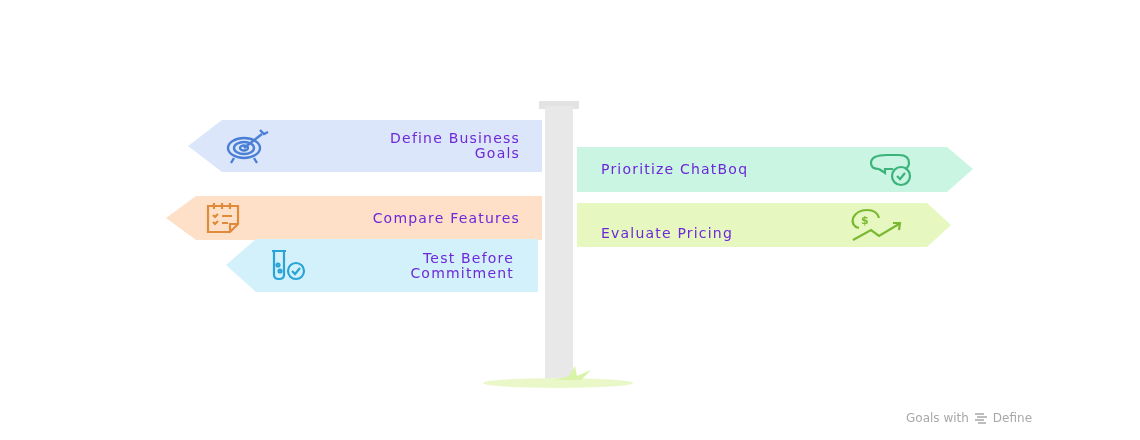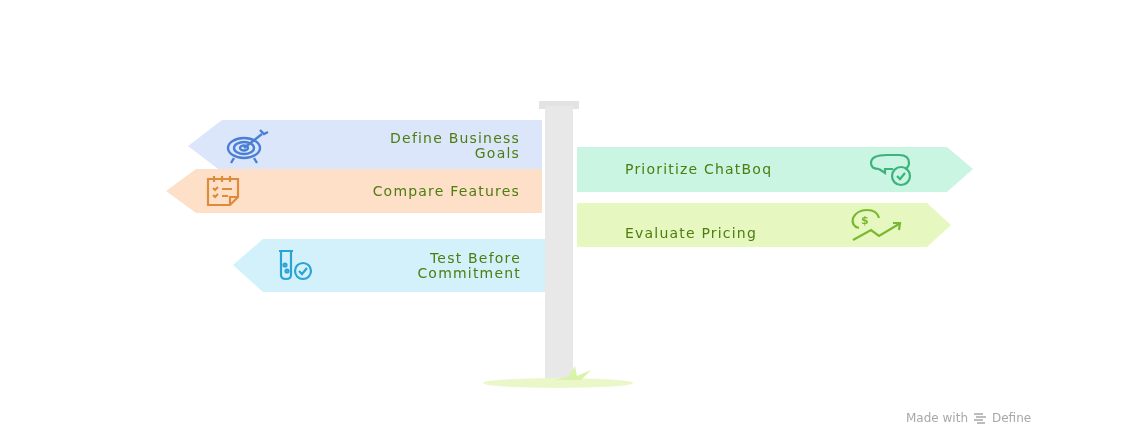--- a/index.html
+++ b/index.html
@@ -1,24 +1,24 @@
 <!DOCTYPE html>
 <html><head>
 <meta charset="utf-8">
 <style>
   html, body { margin:0; padding:0; }
   body { width:1140px; height:440px; background:#ffffff; position:relative; overflow:hidden; font-family:"DejaVu Sans", sans-serif; }
   .pole { position:absolute; left:545px; top:106px; width:28px; height:274px; background:#e8e8e8; }
   .pole-cap { position:absolute; left:539px; top:101px; width:40px; height:8px; background:#e3e3e3; }
   .ground { position:absolute; left:483px; top:378px; width:150px; height:10px; background:#eaf7c8; border-radius:50%; }
   .grass { position:absolute; left:555px; top:362px; }
-  .sign { position:absolute; display:flex; align-items:center; color:#4d7c0f; font-size:14px; letter-spacing:1.2px; line-height:15px; }
+  .sign { position:absolute; display:flex; align-items:center; color:#6d28d9; font-size:14px; letter-spacing:1.2px; line-height:15px; }
   .sign .label { white-space:pre-line; }
   .sign.left { justify-content:flex-end; text-align:right; }
-  .sign.right { justify-content:flex-start; text-align:left;padding-left:24px; }
+  .sign.right { justify-content:flex-start; text-align:left; }
   .sign .icon { position:absolute; display:flex; align-items:center; justify-content:center; }
   .footer { position:absolute; left:906px; top:411px; font-size:12px; color:#a8a8a8; display:flex; align-items:center; gap:5px; }
 </style>
 </head>
 <body>
 
 <div class="pole-cap"></div>
 <div class="pole"></div>
 <div class="ground"></div>
 <svg class="grass" width="40" height="20" viewBox="0 0 40 20">
@@ -36,36 +36,36 @@
         <ellipse cx="18" cy="20" rx="4" ry="2.5"></ellipse>
       <path d="M18 20 L36 6"></path>
         <path d="M34 2 L38 6 L42 4"></path>
         <path d="M8 30 L5 35 M28 30 L31 35"></path>
     </svg>
   </span>
   <span class="label" style="position:relative;margin-right:22px;">Define Business
 Goals</span>
 </div>
 
-<div class="sign left" style="left:166px;top:169px;width:376px;height:44px;justify-content:flex-end;">
+<div class="sign left" style="left:166px;top:196px;width:376px;height:44px;justify-content:flex-end;">
   <svg style="position:absolute;left:0;top:0" width="376" height="44">
       <polygon points="0,22 30,0 376,0 376,44 30,44" fill="#fde0c7"></polygon>
     </svg>
   <span class="icon" style="left:40px;top:6px;">
     <svg width="34" height="32" viewBox="0 0 34 32" fill="none" stroke="#e08a3c" stroke-width="2.2">
       <path d="M2 4 H32 V22 L24 30 H2 Z"></path>
         <path d="M24 30 V22 H32"></path>
       <path d="M8 1 V7 M16 1 V7 M24 1 V7"></path>
         <path d="M7 13 L9 15 L12 12 M16 14 H26 M7 20 L9 22 L12 19 M16 21 H22"></path>
     </svg>
   </span>
   <span class="label" style="position:relative;margin-right:22px;">Compare Features</span>
 </div>
 
-<div class="sign left" style="left:233px;top:239px;width:312px;height:53px;">
+<div class="sign left" style="left:226px;top:239px;width:312px;height:53px;">
   <svg style="position:absolute;left:0;top:0" width="312" height="53">
       <polygon points="0,26 30,0 312,0 312,53 30,53" fill="#d3f1fb"></polygon>
     </svg>
   <span class="icon" style="left:42px;top:10px;">
     <svg width="56" height="32" viewBox="0 0 56 32" fill="none" stroke="#2aa3d6" stroke-width="2.2">
       <path d="M4 2 H18 M6 2 V26 Q6 30 11 30 Q16 30 16 26 V2"></path>
         <circle cx="10" cy="16" r="1.5"></circle>
         <circle cx="12" cy="22" r="1.5"></circle>
       <circle cx="28" cy="22" r="8"></circle>
         <path d="M24 22 L27 25 L32 19"></path>
@@ -99,18 +99,18 @@
     <svg width="70" height="36" viewBox="0 0 70 36" fill="none" stroke="#7bb832" stroke-width="2.2">
       <path d="M10 20 Q2 18 4 10 Q8 2 18 2 Q28 2 30 10"></path>
       <text x="12" y="16" font-size="11" fill="#7bb832" stroke="none" font-family="DejaVu Sans, sans-serif" font-weight="bold">$</text>
       <path d="M4 32 L22 22 L30 28 L50 16"></path>
         <path d="M44 15 L51 15 L50 22"></path>
     </svg>
   </span>
 </div>
 
 <div class="footer">
-  <span>Made with</span>
+  <span>Goals with</span>
   <svg width="14" height="12" viewBox="0 0 14 12" fill="none" stroke="#a8a8a8" stroke-width="1.4">
       <path d="M1 2 H10 M3 5 H13 M1 8 H10 M4 11 H12"></path>
     </svg>
   <span>Define</span>
 </div>
 
 </body></html>

